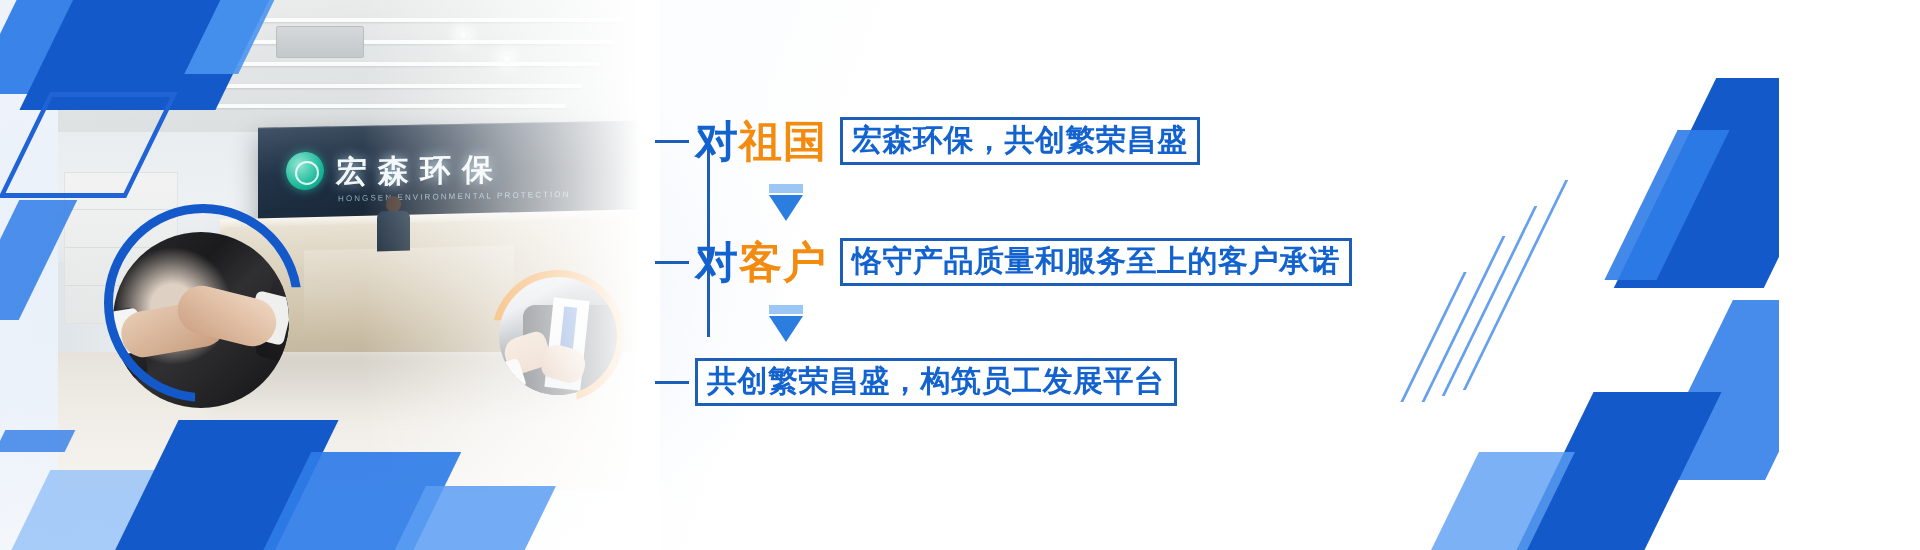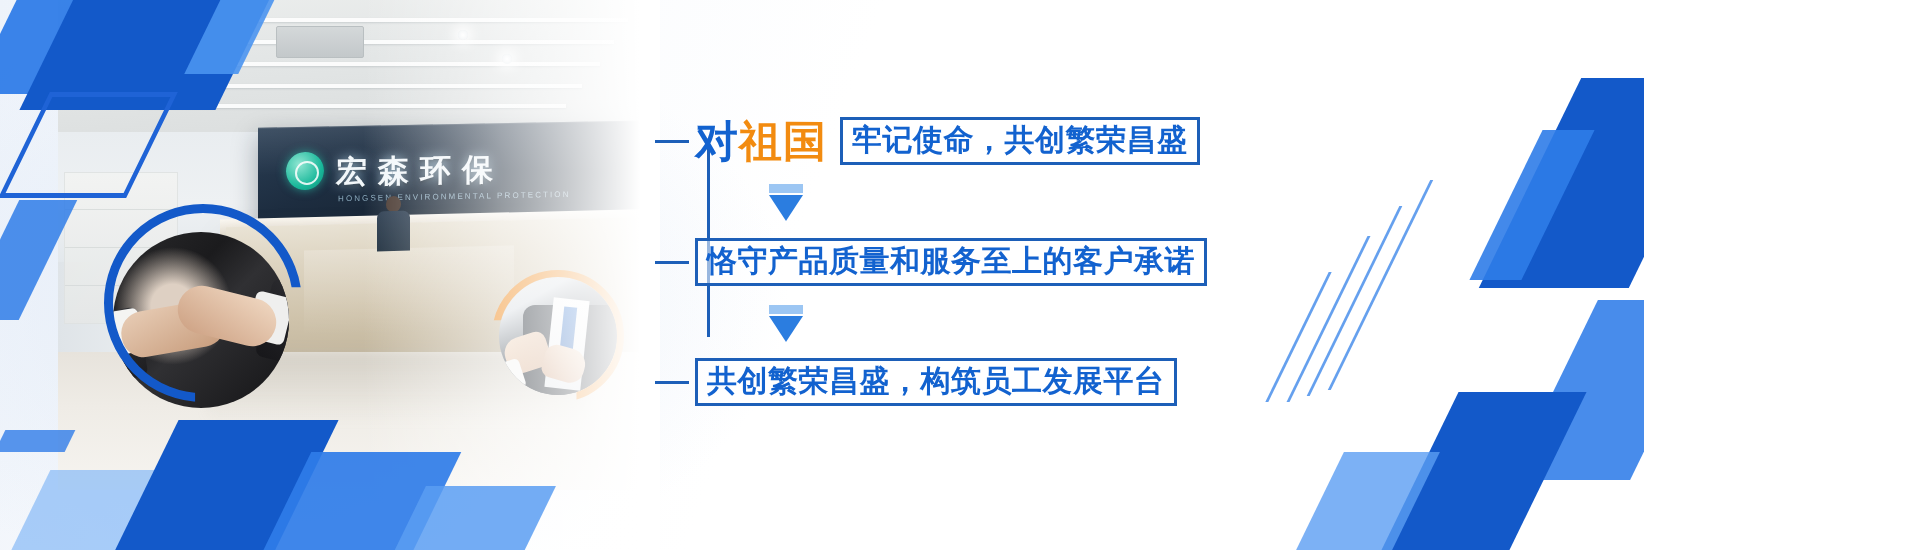--- a/index.html
+++ b/index.html
@@ -1,21 +1,21 @@
 <!DOCTYPE html>
 <html lang="zh"><head>
 <meta charset="utf-8">
 <title>Banner</title>
 <style>
   html,body{margin:0;padding:0;background:#fff;}
   body{font-family:"Liberation Sans","DejaVu Sans",sans-serif;}
 
   #banner{
     position:relative;
-    width:1644px;height:550px;
+    width:1779px;height:550px;
     overflow:hidden;
     background:#ffffff;
   }
 
   
   .bg-wash{
     position:absolute;inset:0;
     background:
       radial-gradient(ellipse 700px 420px at 300px 300px, rgba(222,232,246,.75) 0%, rgba(255,255,255,0) 70%),
       linear-gradient(110deg,#eef3fa 0%,#f8fafd 22%,#ffffff 48%,#ffffff 100%);
@@ -412,30 +412,31 @@
   <div class="rt-line" style="right:314px;top:236px;height:166px;"></div>
   <div class="rt-line" style="right:344px;top:272px;height:130px;"></div>
 
   <div class="content">
 
     <div class="bracket"></div>
 
     <div class="row row-1">
       <span class="dash"></span>
       <span class="title"><span class="t-blue">对</span><span class="t-orange">祖国</span></span>
-      <span class="boxed">牢记使命，共创繁荣昌盛</span>
+      <span class="boxed">宏森环保，共创繁荣昌盛</span>
     </div>
 
     <div class="arrow arrow-1">
       <span class="arrow-top"></span>
       <span class="arrow-bot" style="top:11px;"></span>
     </div>
 
     <div class="row row-2">
       <span class="dash"></span>
+      <span class="title"><span class="t-blue">对</span><span class="t-orange">客户</span></span>
       <span class="boxed">恪守产品质量和服务至上的客户承诺</span>
     </div>
 
     <div class="arrow arrow-2">
       <span class="arrow-top"></span>
       <span class="arrow-bot" style="top:11px;"></span>
     </div>
 
     <div class="row row-3">
       <span class="dash"></span>

